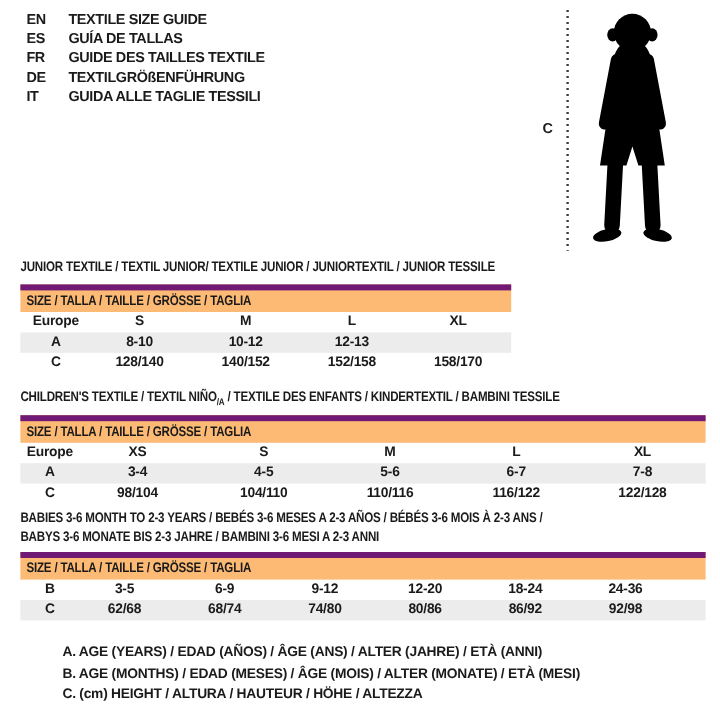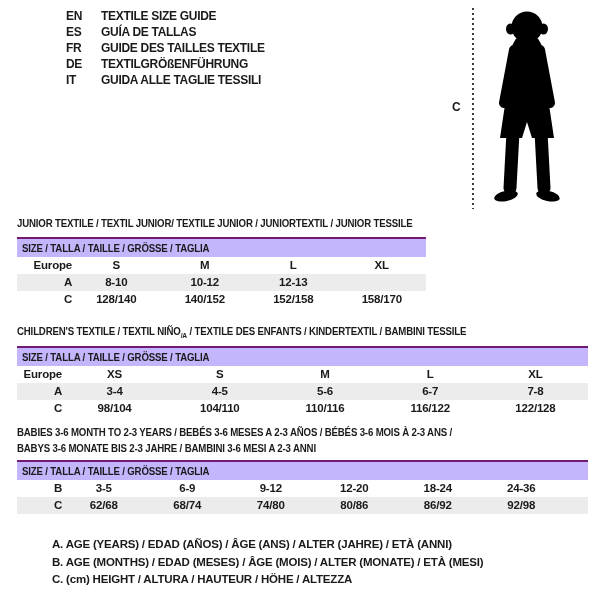--- a/index.html
+++ b/index.html
@@ -1,44 +1,44 @@
 <!DOCTYPE html>
 <html><head>
 <meta charset="utf-8">
 <style>
   html,body{margin:0;padding:0;background:#fff;}
   .canvas{position:relative;width:600px;height:600px;background:#ffffff;overflow:hidden;
           font-family:"Liberation Sans",sans-serif;font-weight:700;color:#1a1a1a;letter-spacing:-0.2px;}
 
   
   .langs{position:absolute;left:22px;top:8px;font-size:12px;letter-spacing:-0.3px;}
-  .lang-row{display:flex;height:16px;line-height:16px;margin-left:44px;}
+  .lang-row{display:flex;height:16px;line-height:16px;}
   .lang-code{width:35px;}
 
   
   .hline{position:absolute;left:472px;top:8px;width:2px;height:201px;
          background-image:repeating-linear-gradient(to bottom,#3c3c3c 0 2px,transparent 2px 5px);}
   .c-label{position:absolute;left:452px;top:100px;font-size:12px;}
   .baby{position:absolute;left:480px;top:8px;}
 
   
   .tbl-title{position:absolute;font-size:11.5px;white-space:nowrap;
              transform:scaleX(0.84);transform-origin:0 50%;}
   #t1-title{left:17px;top:217px;}
   #t2-title{left:17px;top:325px;}
   #t3-title{left:17px;top:424px;line-height:16px;}
   .tbl-title sub{font-size:8px;}
 
   
   .tbl{position:absolute;left:17px;}
-  .hdr{height:18px;line-height:18px;background:#c4b5fd;border-top:2px solid #701a75;
+  .hdr{height:18px;line-height:18px;background:#fdba74;border-top:5px solid #701a75;
        padding-left:5px;font-size:11.5px;}
   .hdr > span{display:inline-block;transform:scaleX(0.84);transform-origin:0 50%;white-space:nowrap;}
   .trow{display:grid;height:17px;line-height:17px;font-size:11.5px;align-items:center;}
-  .trow .rlabel{text-align:right;padding-left:4px;}
+  .trow .rlabel{text-align:center;padding-left:4px;}
   .trow .cell{text-align:center;}
   .shade{background:#ececec;}
   #t1{top:237px;width:409px;} #t1 .trow{grid-template-columns:55px repeat(4,1fr);}
   #t2{top:346px;width:571px;} #t2 .trow{grid-template-columns:45px repeat(5,1fr);}
   #t3{top:460px;width:571px;} #t3 .trow{grid-template-columns:45px repeat(6,1fr);padding-right:25px;box-sizing:border-box;}
 
   
   .legend{position:absolute;left:20px;top:536px;font-size:11.5px;line-height:17.5px;white-space:nowrap;margin-left:32px;}
 </style>
 </head>

